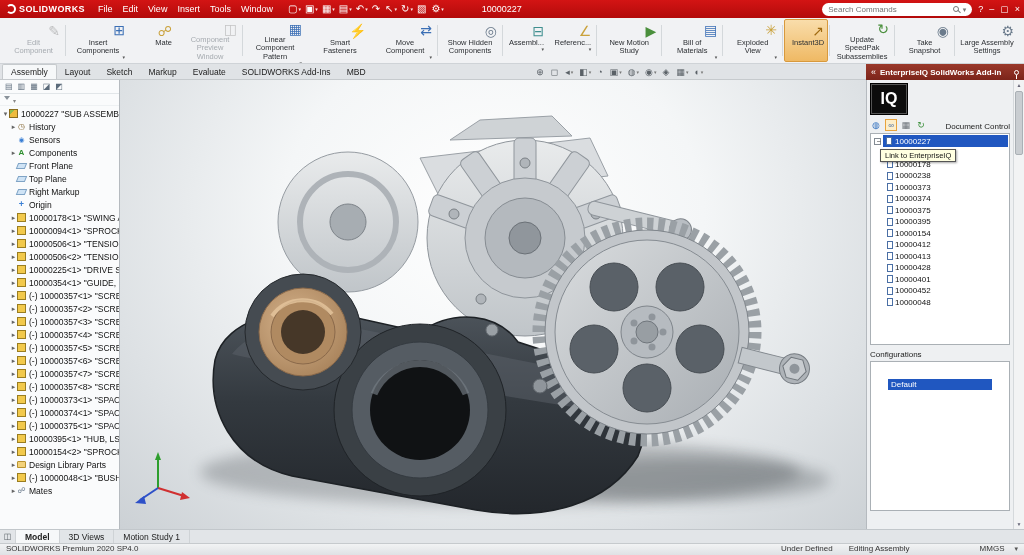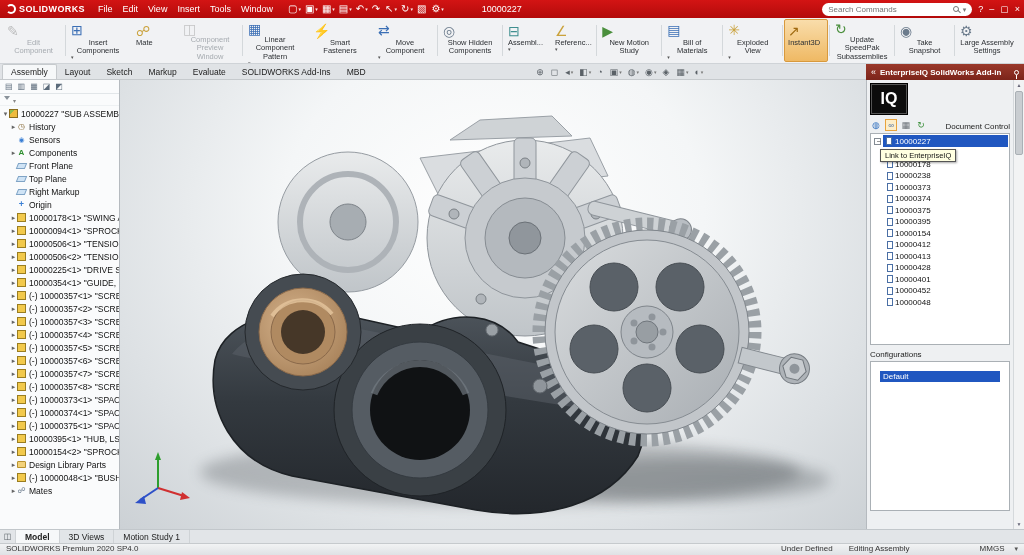--- a/index.html
+++ b/index.html
@@ -20,21 +20,21 @@
   .search{margin-left:auto;width:150px;height:13px;background:#fff;border-radius:7px;display:flex;align-items:center;padding:0 6px;gap:4px}
   .search-input{border:none;outline:none;background:transparent;flex:1;font-size:8px;color:#555;font-family:"Liberation Sans",sans-serif;min-width:0}
   .mag{width:6px;height:6px;border:1.3px solid #777;border-radius:50%;position:relative;flex:none}
   .mag::after{content:"";position:absolute;width:4px;height:1.3px;background:#777;transform:rotate(45deg);right:-3px;bottom:-1px}
   .scaret::before{content:"▾";color:#777;font-size:7px}
   .winctl{display:flex;margin-left:6px;gap:6px;align-items:center}
   .wbtn{font-size:9px;line-height:1}
 
   
   .ribbon{height:46px;background:#f1f2f4;border-bottom:1px solid #cfd3d7;display:flex;align-items:stretch;padding:1px 3px;flex:none;overflow:hidden}
-  .rbtn{position:relative;display:flex;flex-direction:column;align-items:flex-start;justify-content:flex-start;padding:2px 3px 0;min-width:44px;max-width:62px;text-align:center;line-height:1.12;font-size:7.5px;color:#2c2f33;margin-right:3px;border:1px solid transparent;border-radius:2px}
+  .rbtn{position:relative;display:flex;flex-direction:column;align-items:flex-end;justify-content:flex-start;padding:2px 3px 0;min-width:44px;max-width:62px;text-align:center;line-height:1.12;font-size:7.5px;color:#2c2f33;margin-right:3px;border:1px solid transparent;border-radius:2px}
   .rbtn .ric{height:17px;display:flex;align-items:center;justify-content:center;font-size:14px;line-height:1}
   .rbtn .rcaret{font-size:5px;color:#555}
   .rbtn.disabled{color:#a6abb0}
   .rbtn.disabled .ric{filter:grayscale(1);opacity:.55}
   .rbtn.active{background:linear-gradient(#f9ddab,#efb returns 964);background:linear-gradient(#f9ddab,#efb964);border:1px solid #d8993c}
   .rbtn.group-end::after{content:"";position:absolute;right:-3px;top:5px;bottom:5px;width:1px;background:#d4d8db}
   .gi-edit-component::before{content:"✎";color:#878f96}
   .gi-insert-components::before{content:"⊞";color:#3b6fb5}
   .gi-mate::before{content:"☍";color:#caa23c}
   .gi-component-preview-window::before{content:"◫";color:#9aa0a6}
@@ -109,21 +109,21 @@
   .section-label{margin-left:auto;color:#222;font-size:8px}
   .doc-box{background:#fff;border:1px solid #aab0b5;margin-top:2px;height:212px;overflow:hidden;position:relative;padding:1px}
   .doc-root{display:flex;align-items:center;height:12px}
   .expander{width:7px;height:7px;border:1px solid #848c94;background:#fff;flex:none;margin:0 2px;position:relative}
   .expander::after{content:"−";position:absolute;left:0;top:-2px;width:7px;text-align:center;font-size:7px;color:#333;line-height:9px}
   .doc-root .sel{background:#2057c0;color:#fff;padding:0 3px;flex:1;display:flex;align-items:center;gap:3px;height:12px;font-size:8px}
   .doc-ic{width:6px;height:8px;background:#fff;border:1px solid #4a6fa5;flex:none}
   .doc-row{display:flex;align-items:center;gap:2px;height:11.5px;padding-left:15px;color:#111;font-size:8px;white-space:nowrap}
   .tooltip{position:absolute;left:9px;top:15px;background:#ffffe1;border:1px solid #555;padding:1px 4px;font-size:7.5px;color:#111;box-shadow:1px 1px 2px rgba(0,0,0,.35);z-index:5;white-space:nowrap}
   .config-label{margin-top:5px;padding-right:2px;font-size:8px}
-  .config-box{background:#fff;border:1px solid #aab0b5;margin-top:2px;height:150px;padding:9px}
+  .config-box{background:#fff;border:1px solid #aab0b5;margin-top:2px;height:150px;padding:17px}
   .config-row{height:11px;display:flex;align-items:center;padding:0 3px;font-size:8px}
   .config-row.selected{background:#2057c0;color:#fff}
   .rp-scroll{position:absolute;right:0;top:0;bottom:0;width:11px;background:#f2f3f4;border-left:1px solid #d5d9dc}
   .sb-up,.sb-dn{position:absolute;left:0;width:10px;height:10px;text-align:center;font-size:5px;color:#667;line-height:10px}
   .sb-up{top:0}.sb-dn{bottom:0}
   .sb-up::before{content:"▲"}.sb-dn::before{content:"▼"}
   .sb-thumb{position:absolute;left:1px;top:11px;width:8px;height:64px;background:#c9cdd1;border:1px solid #aab0b5;border-radius:2px}
 
   
   .bottom-tabs{height:14px;background:#e2e5e8;border-top:1px solid #c2c7cb;display:flex;align-items:stretch;font-size:8.5px;color:#222;flex:none}

